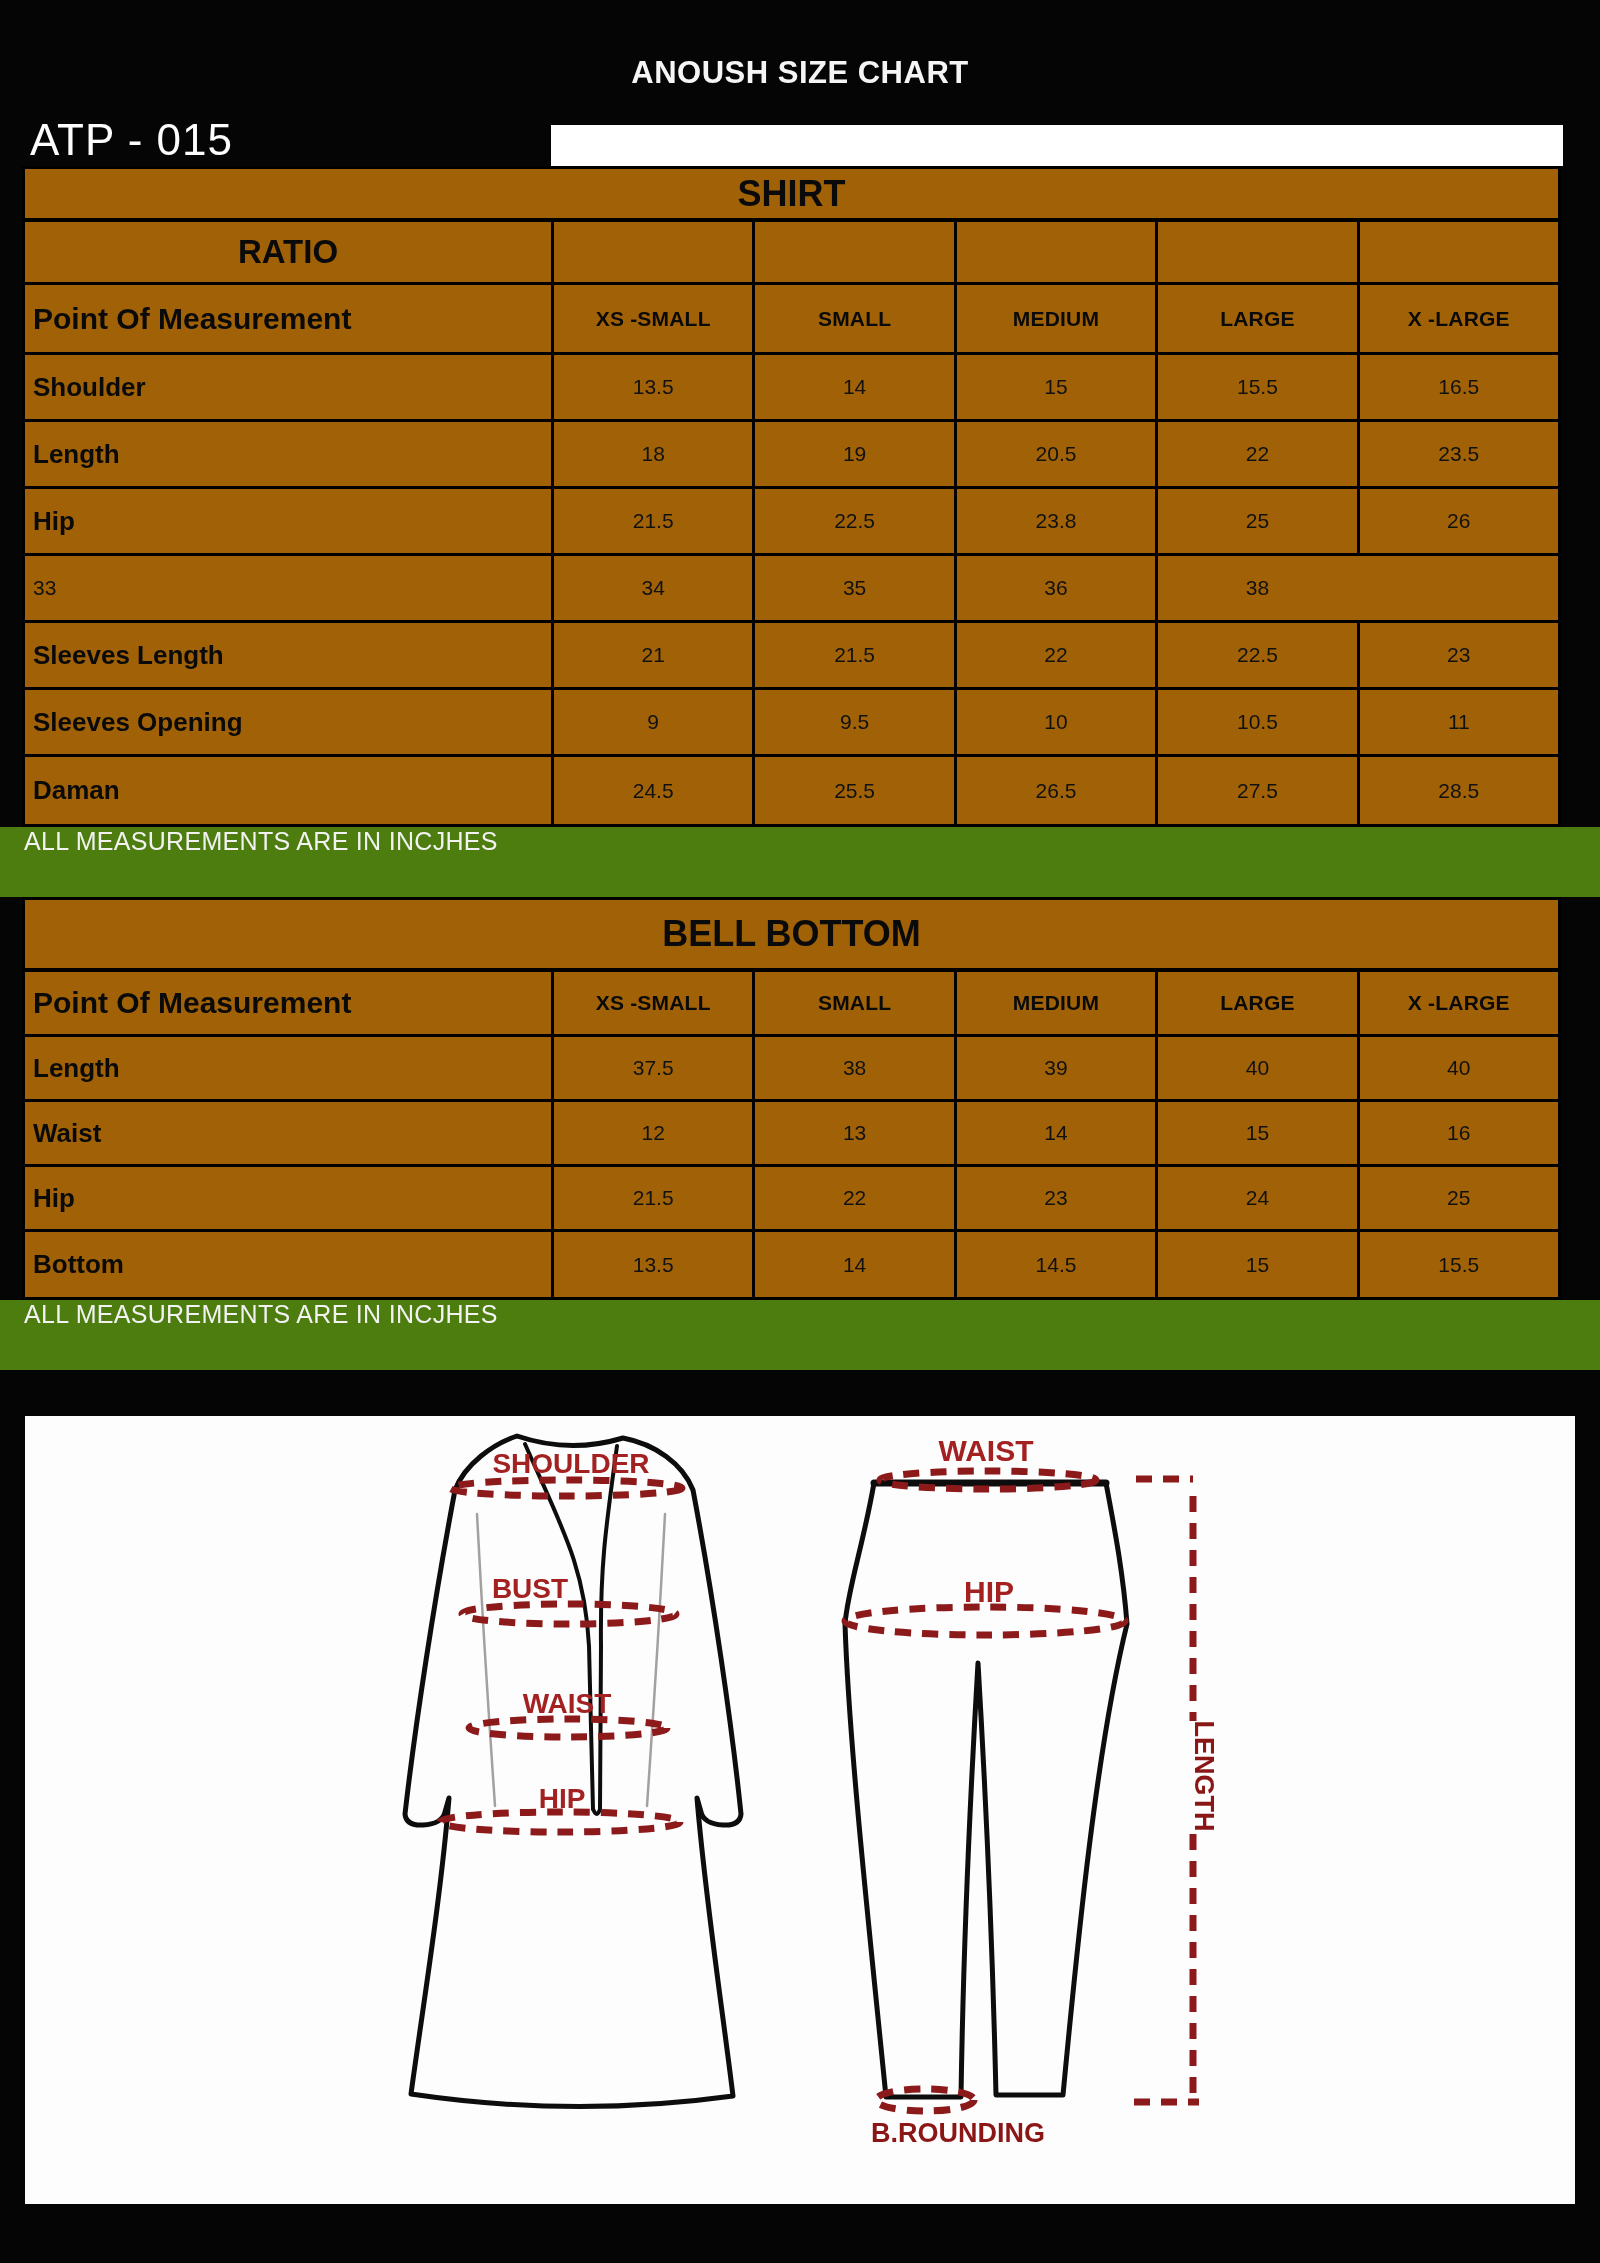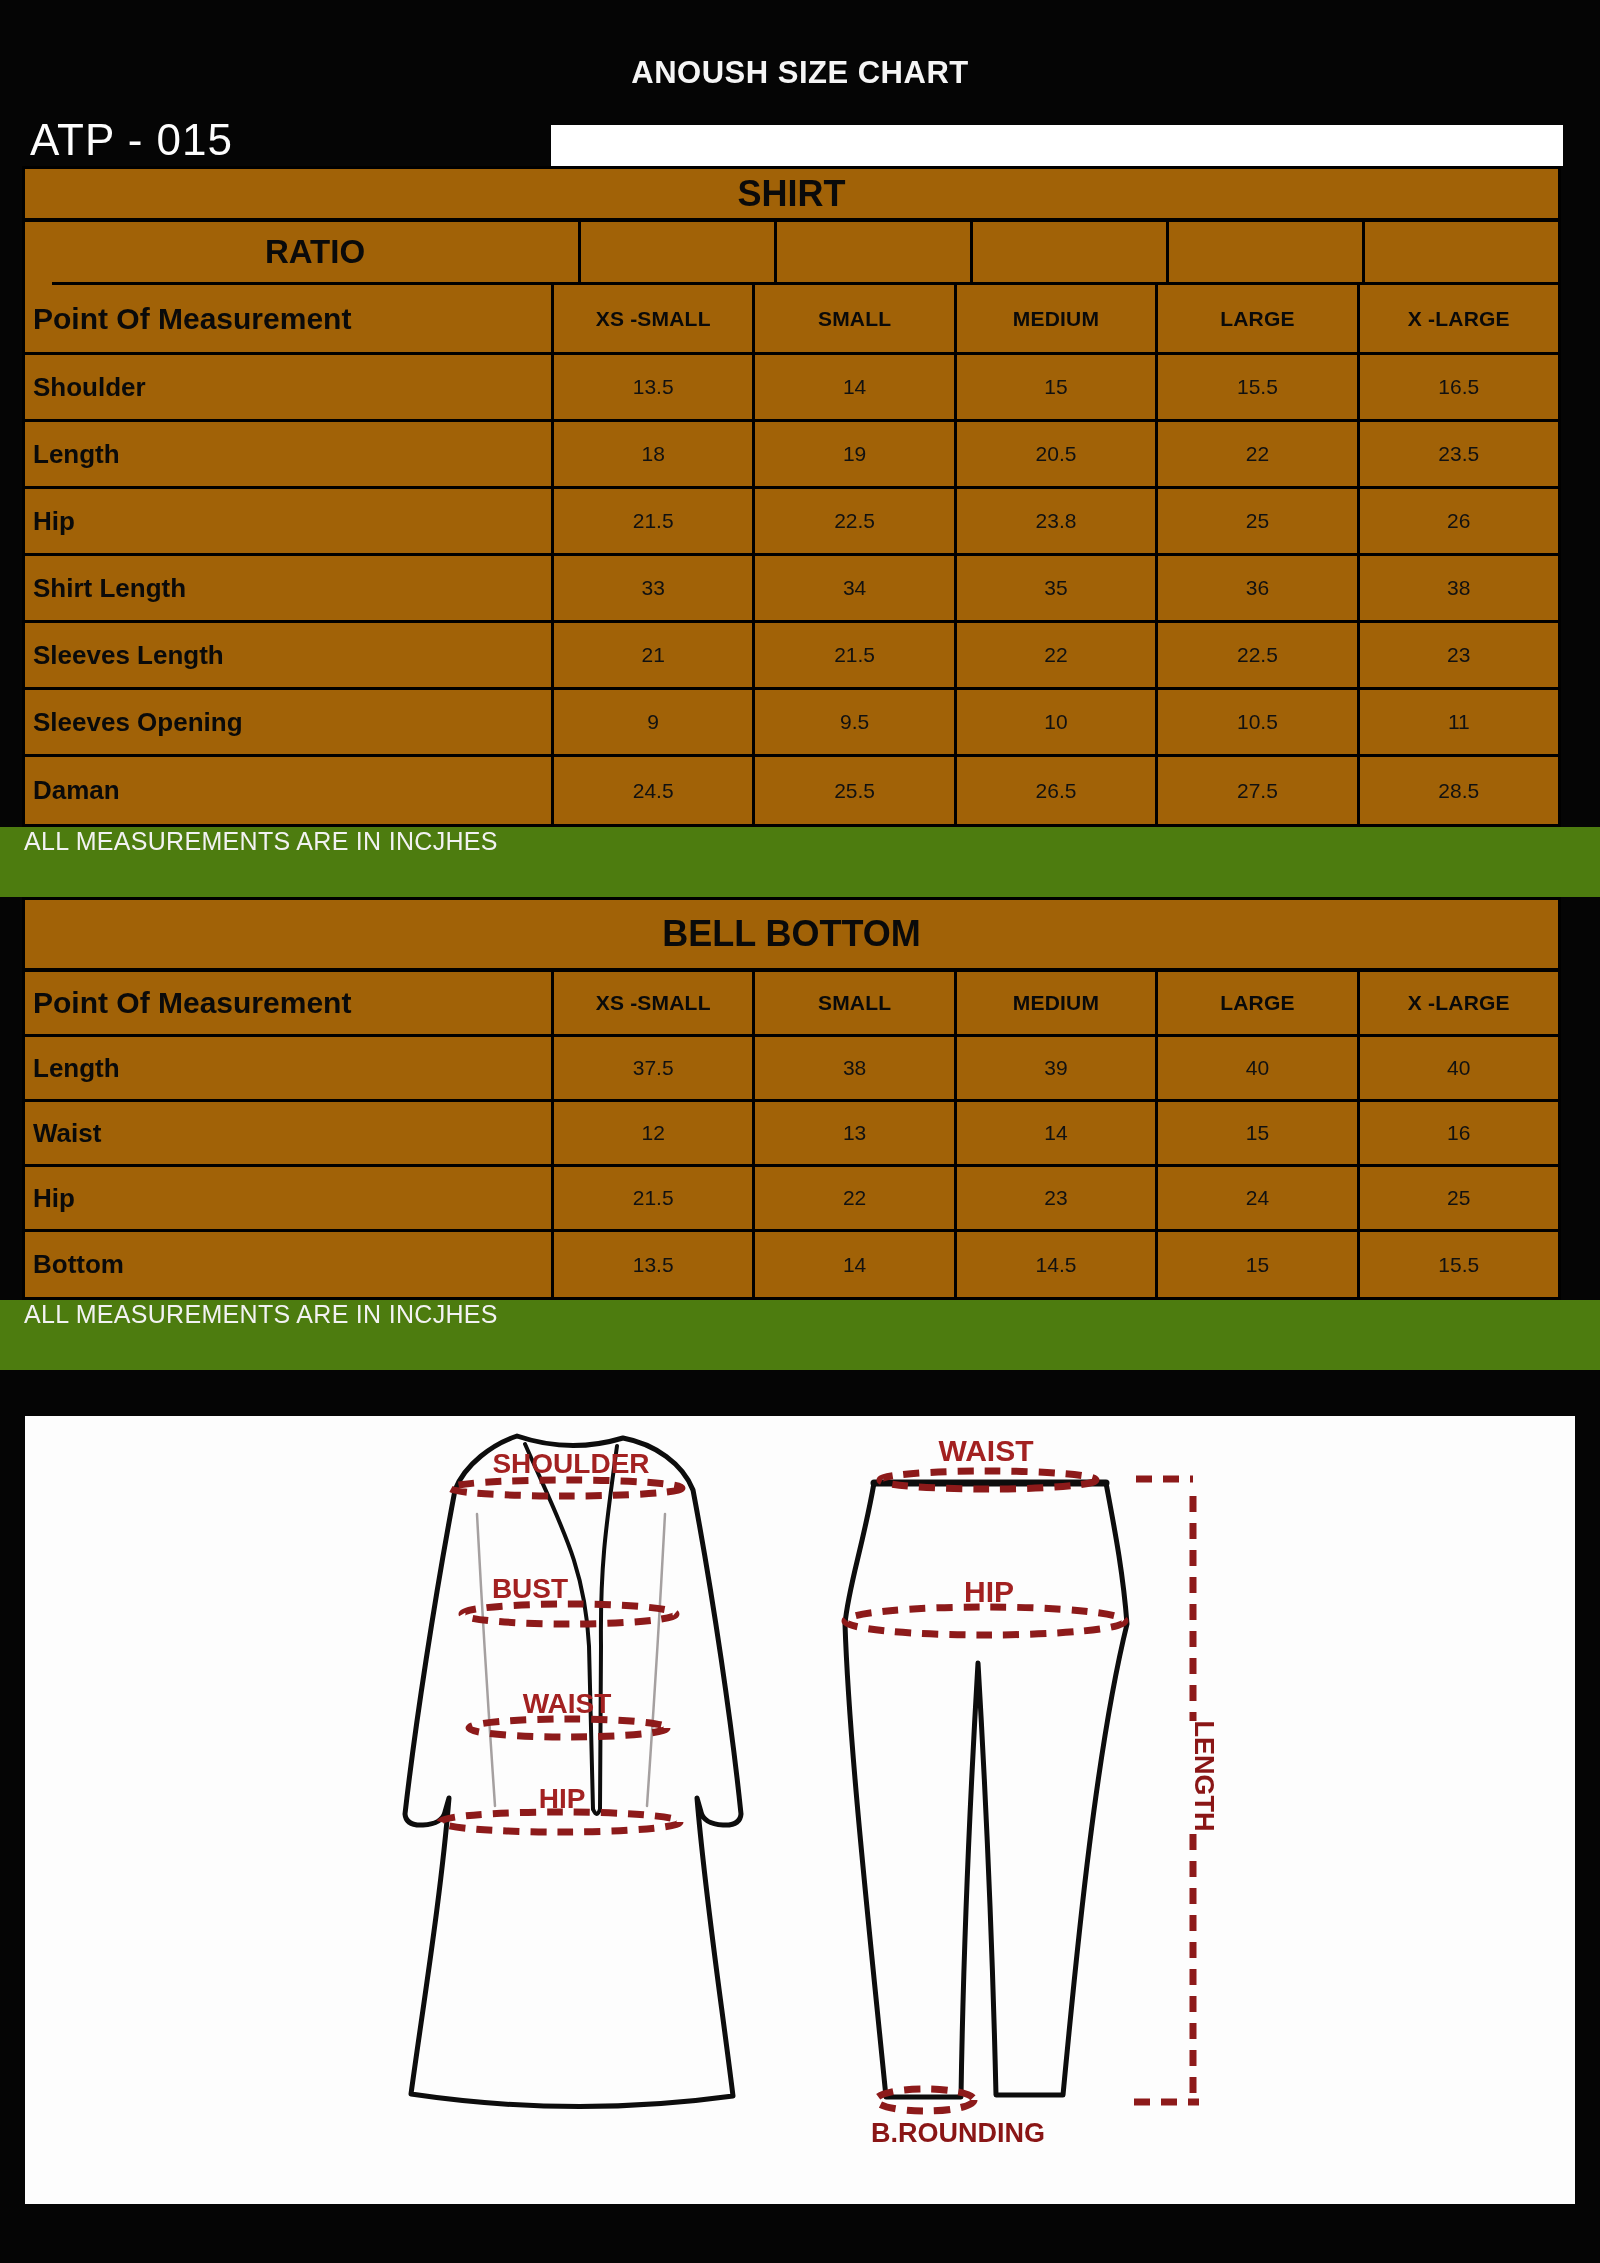--- a/index.html
+++ b/index.html
@@ -16,21 +16,21 @@
   .titlerow .t{font-weight:700;font-size:36px;color:#0a0a0a;line-height:1;}
   .cell{display:flex;align-items:center;justify-content:center;box-sizing:border-box;border-left:3px solid #000;}
   .cell:first-child{border-left:none;justify-content:flex-start;padding-left:8px;}
   .cell.center{justify-content:center;padding-left:0;}
   .lbl{font-weight:700;font-size:26px;color:#0a0a0a;}
   .pom{font-weight:700;font-size:30px;color:#0a0a0a;}
   .ratio{font-weight:700;font-size:33px;color:#0a0a0a;}
   .szhead{font-weight:700;font-size:21px;color:#0a0a0a;letter-spacing:.2px;}
   .val{font-weight:500;font-size:21px;color:#111;}
   .h56{height:53px;display:flex;align-items:center;justify-content:center;}
-  .h66{height:63px;margin-left:27px;}
+  .h66{height:63px;}
   .h73{height:70px;}
   .h70{height:67px;}
   .h76{height:72px;display:flex;align-items:center;justify-content:center;}
   .h68{height:65px;}
   .footbar{height:70px;background:#4d7c0f;display:flex;align-items:flex-start;}
   .footbar .ft{color:#f2f2f2;font-size:25px;font-weight:400;padding-left:24px;letter-spacing:.3px;}
   .gap{height:46px;background:#050505;}
   .diagram{margin-left:25px;width:1550px;height:788px;background:#fdfdfd;position:relative;}
   .diagram svg{position:absolute;left:0;top:0;}
   .bottombar{height:20px;background:#050505;}
@@ -136,23 +136,20 @@
         <span class="val">23.8</span>
       </div>
     <div class="cell">
         <span class="val">25</span>
       </div>
     <div class="cell">
         <span class="val">26</span>
       </div>
   </div>
   <div class="trow h70">
-    <div class="cell">
-        <span class="lbl">Shirt Length</span>
-      </div>
     <div class="cell">
         <span class="val">33</span>
       </div>
     <div class="cell">
         <span class="val">34</span>
       </div>
     <div class="cell">
         <span class="val">35</span>
       </div>
     <div class="cell">

